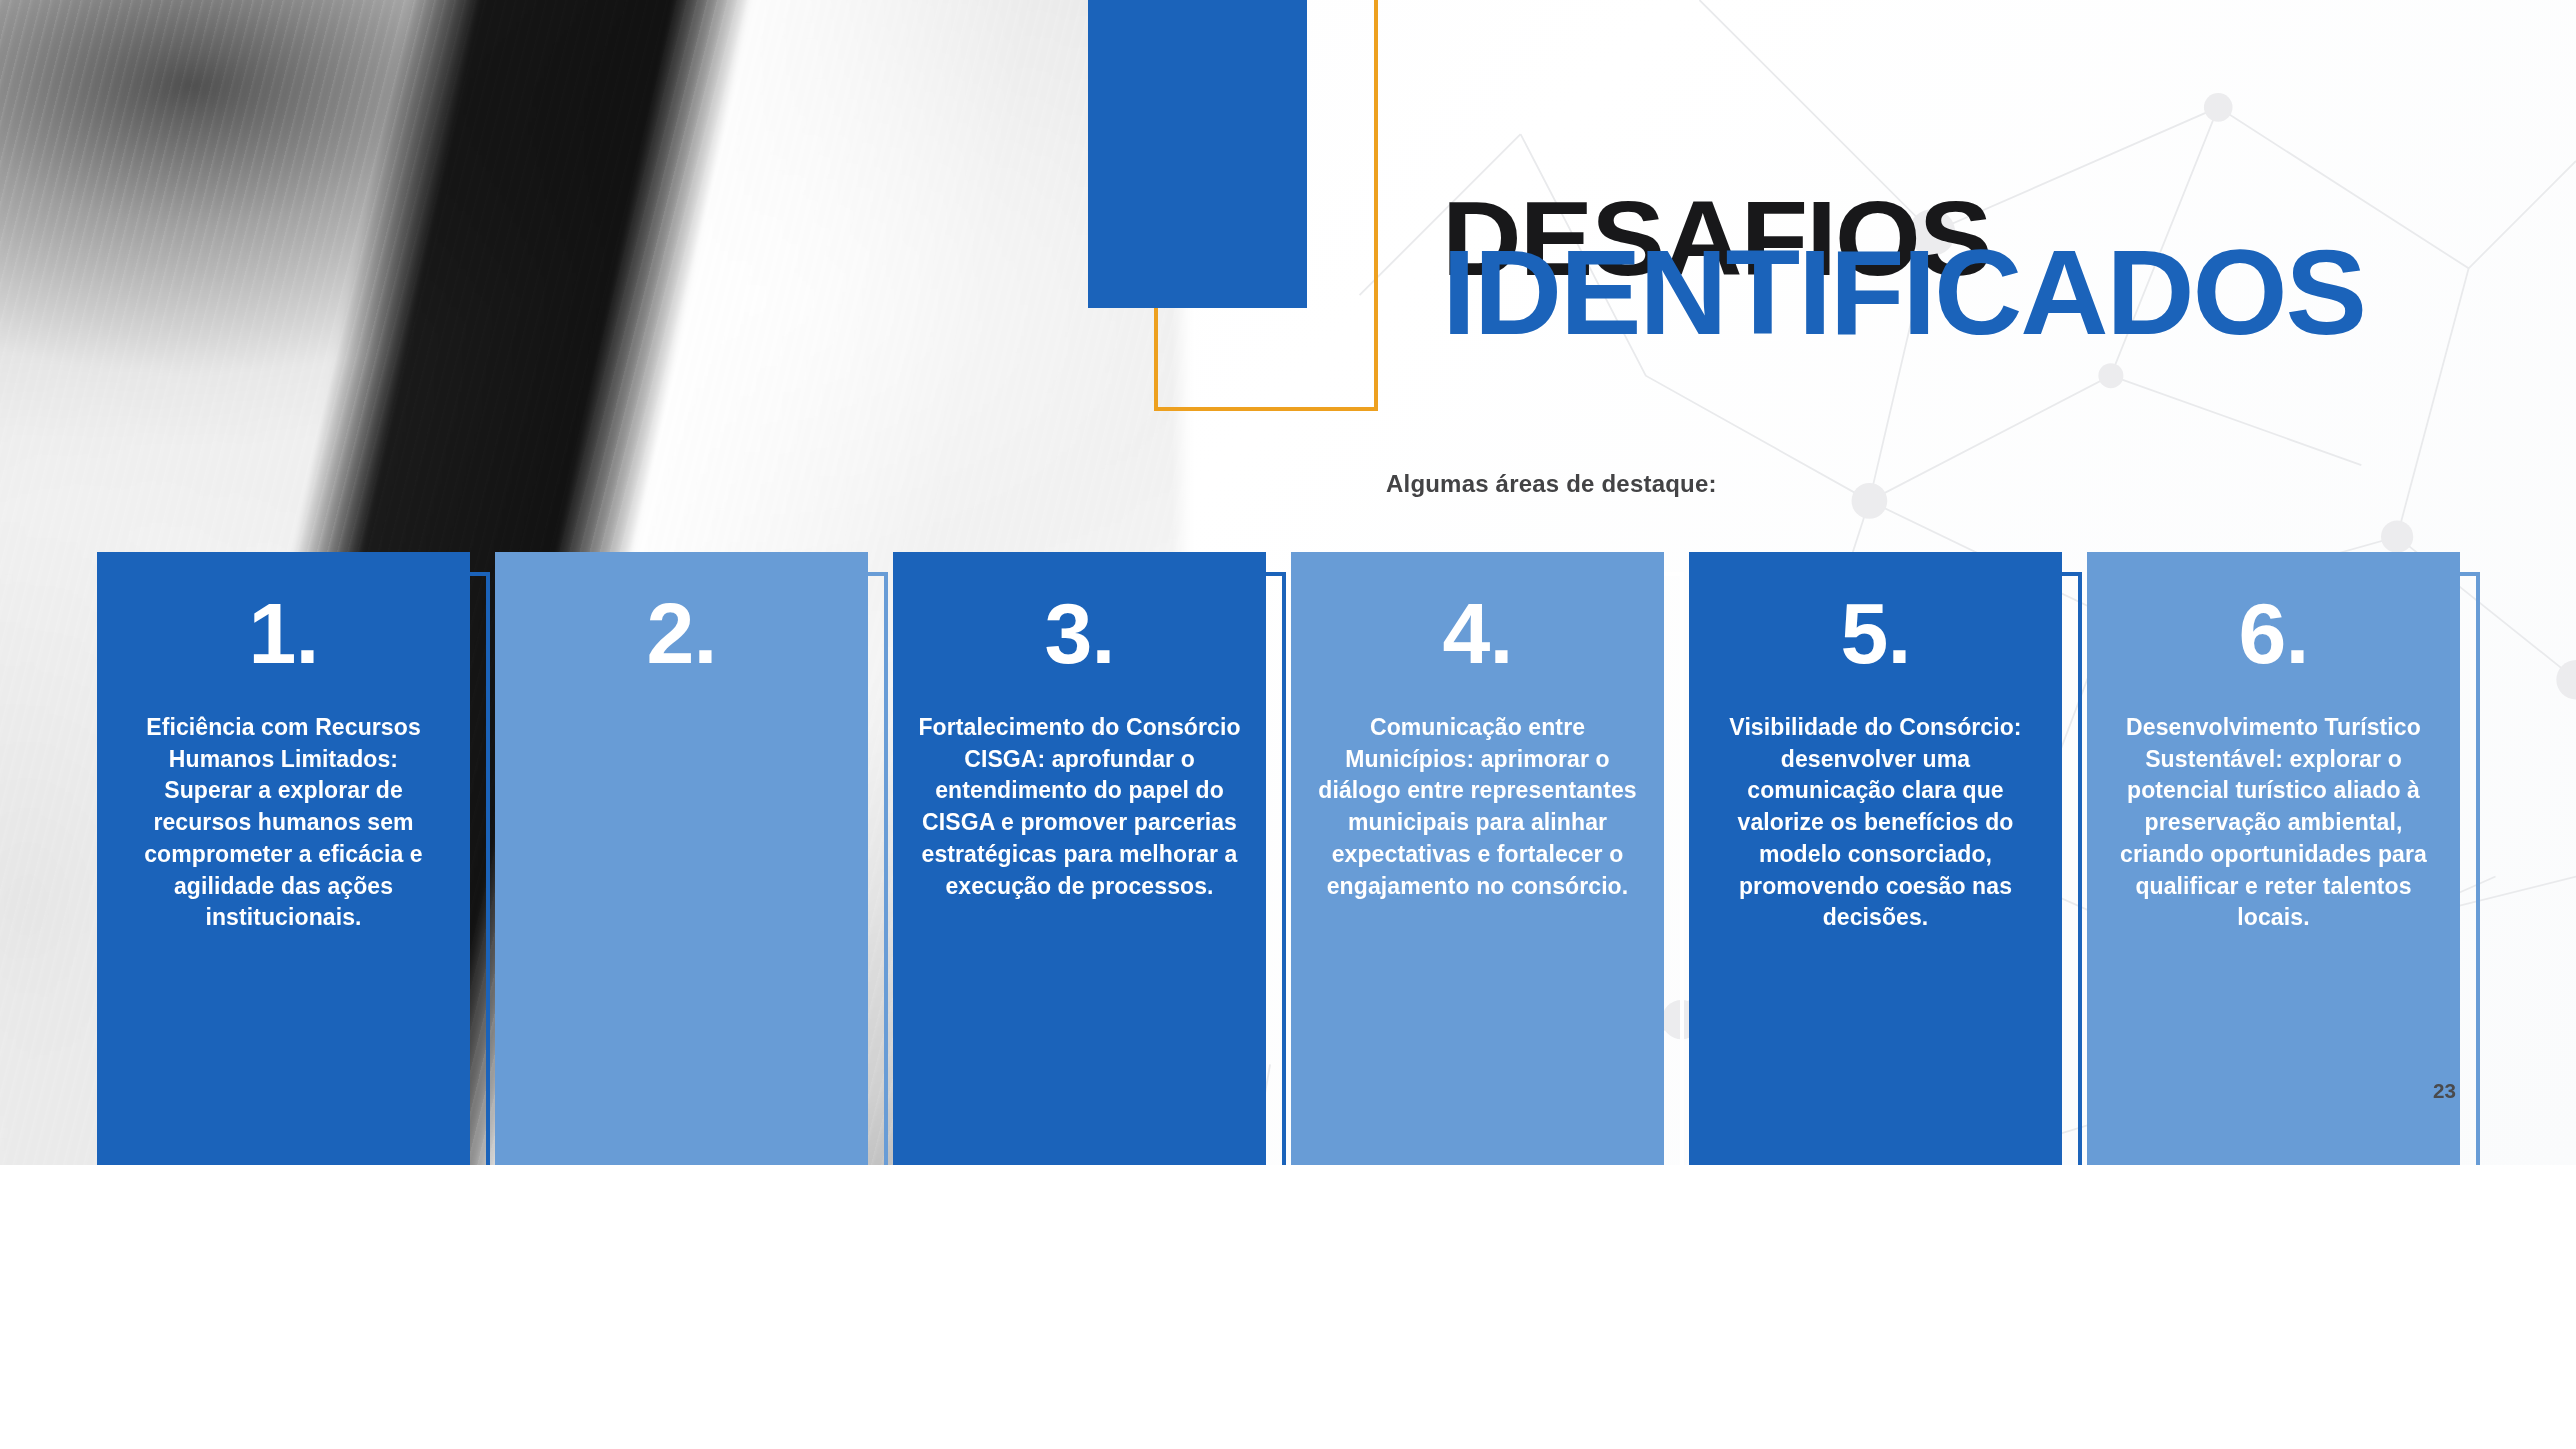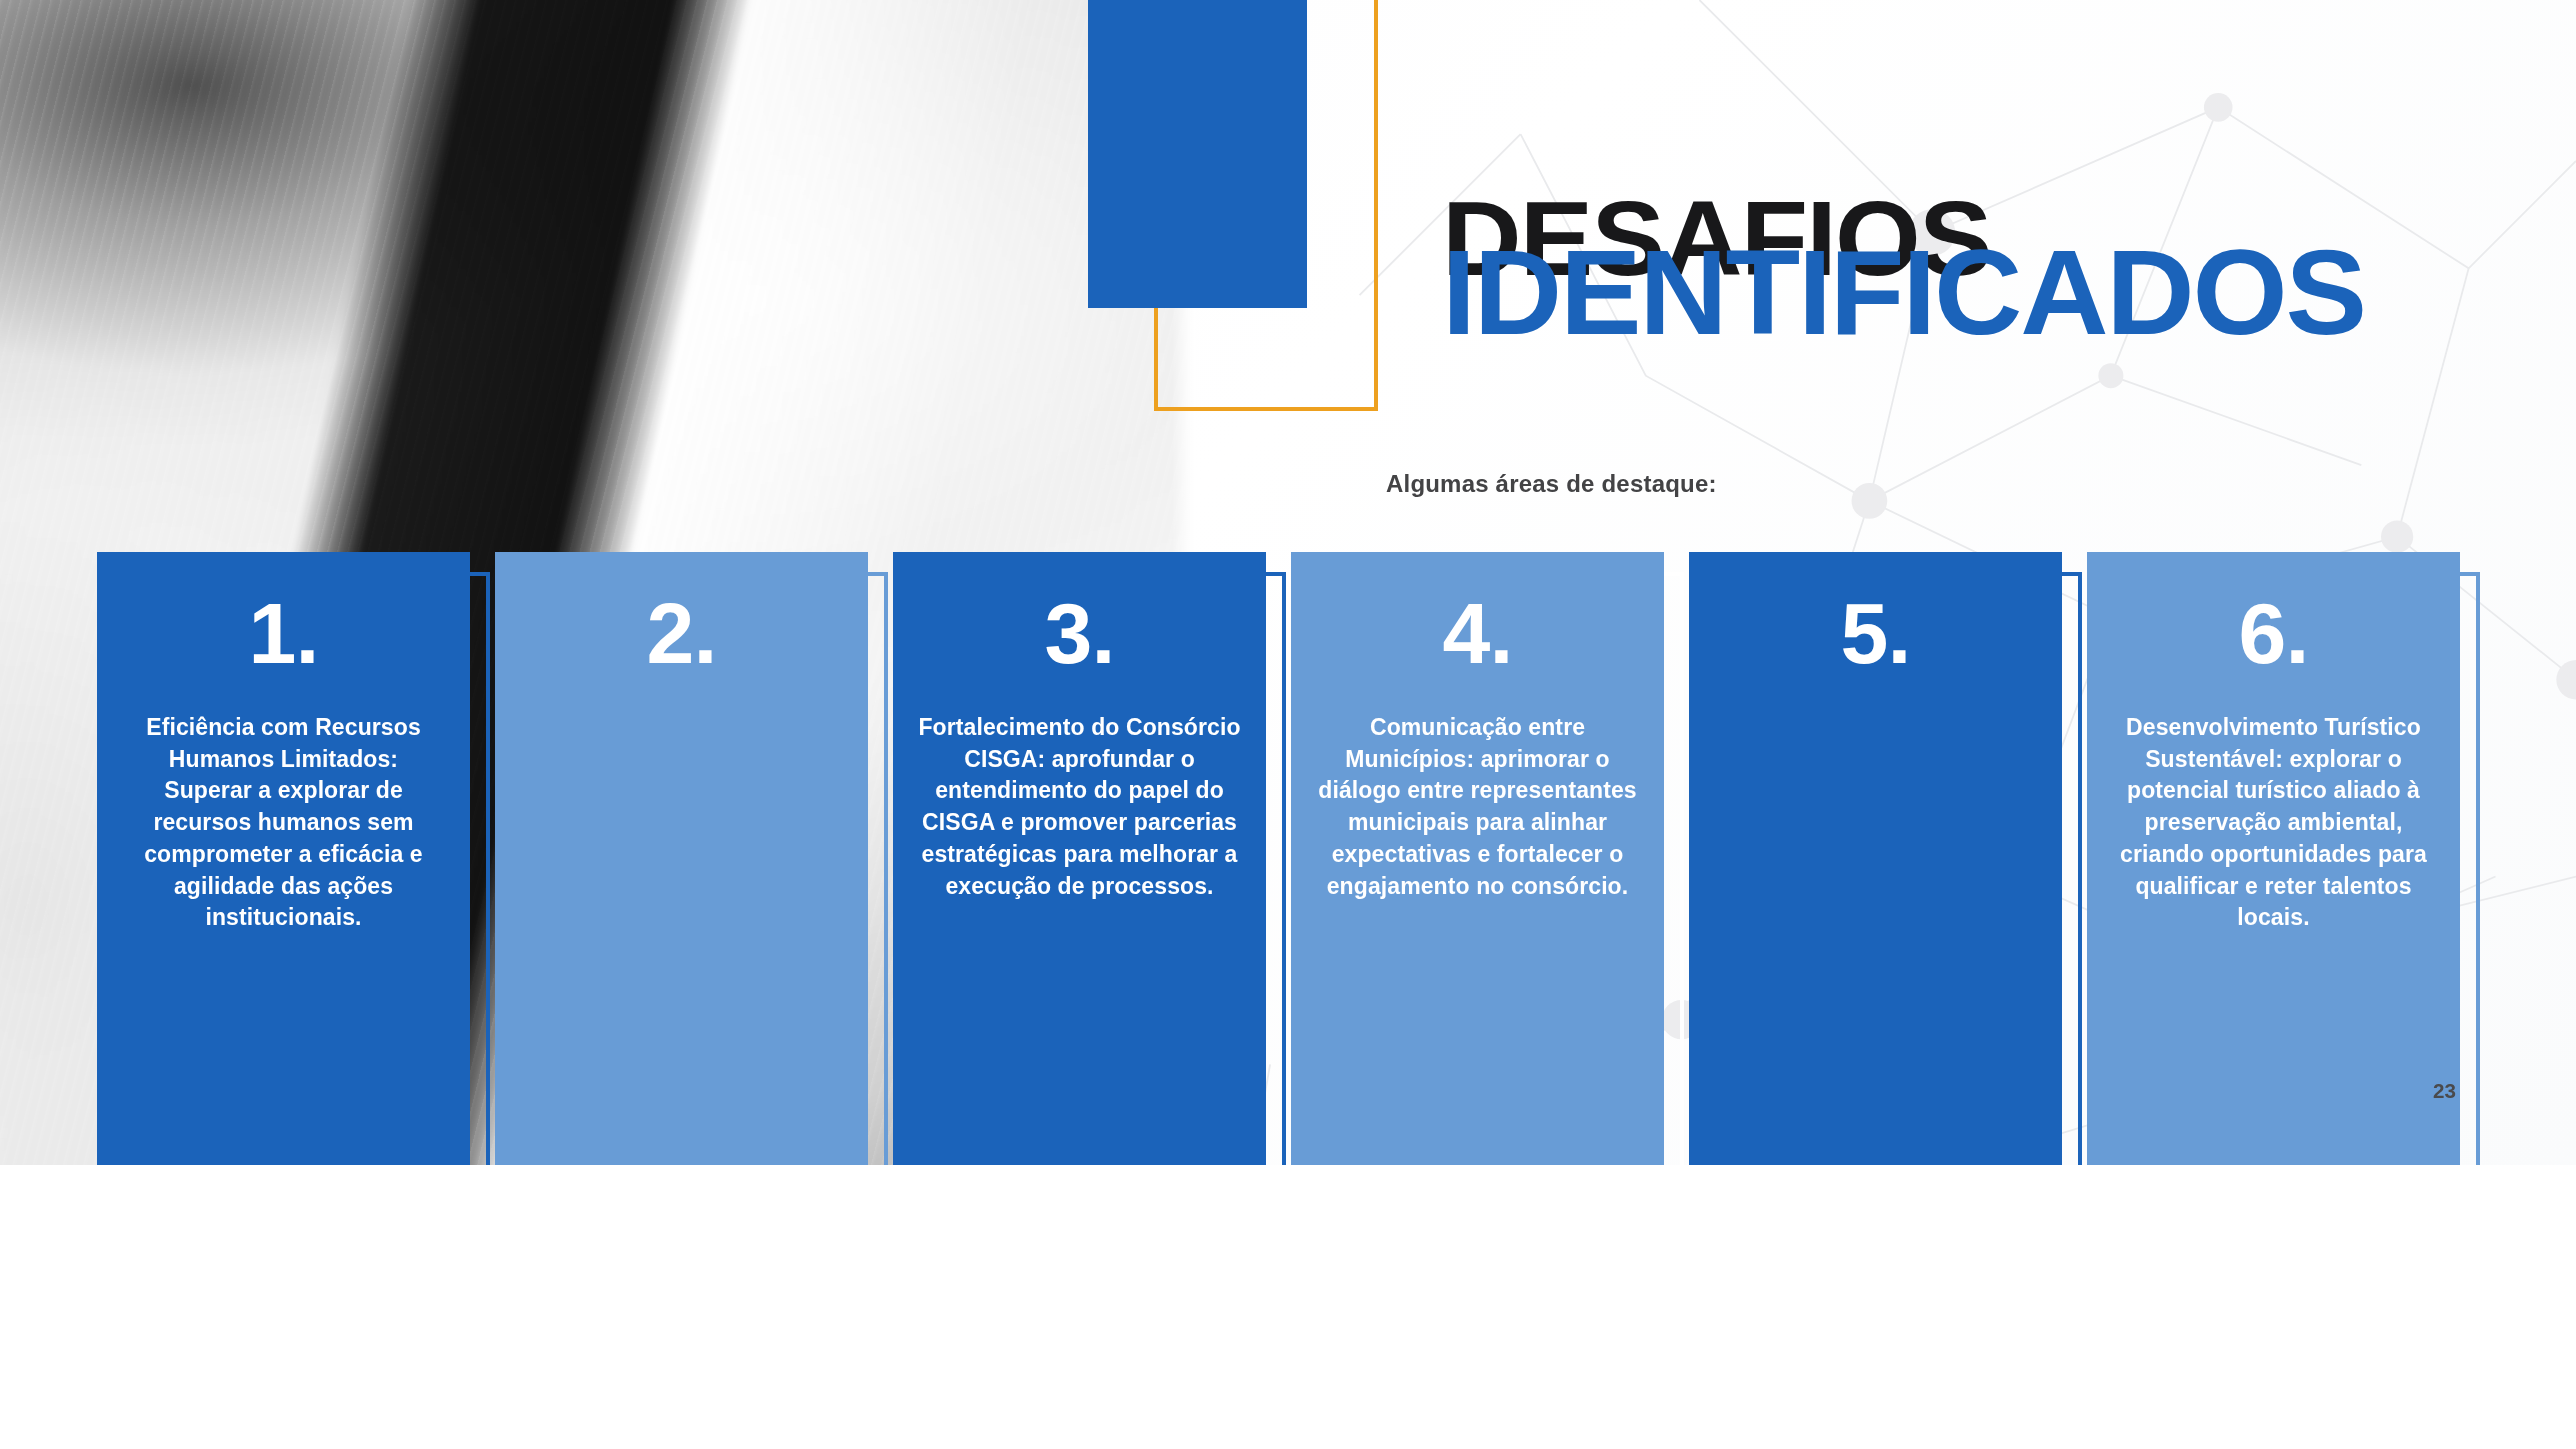--- a/index.html
+++ b/index.html
@@ -298,20 +298,21 @@
       <div class="card">
         <div class="card-number">4.</div>
         <div class="card-text">Comunicação entre Municípios: aprimorar o diálogo entre representantes municipais para alinhar expectativas e fortalecer o engajamento no consórcio.</div>
       </div>
     </div>
 
     <div class="card-wrap c5">
       <div class="card-outline"></div>
       <div class="card">
         <div class="card-number">5.</div>
+        <div class="card-text">Visibilidade do Consórcio: desenvolver uma comunicação clara que valorize os benefícios do modelo consorciado, promovendo coesão nas decisões.</div>
       </div>
     </div>
 
     <div class="card-wrap c6 light outline-blue">
       <div class="card-outline"></div>
       <div class="card">
         <div class="card-number">6.</div>
         <div class="card-text">Desenvolvimento Turístico Sustentável: explorar o potencial turístico aliado à preservação ambiental, criando oportunidades para qualificar e reter talentos locais.</div>
       </div>
     </div>

